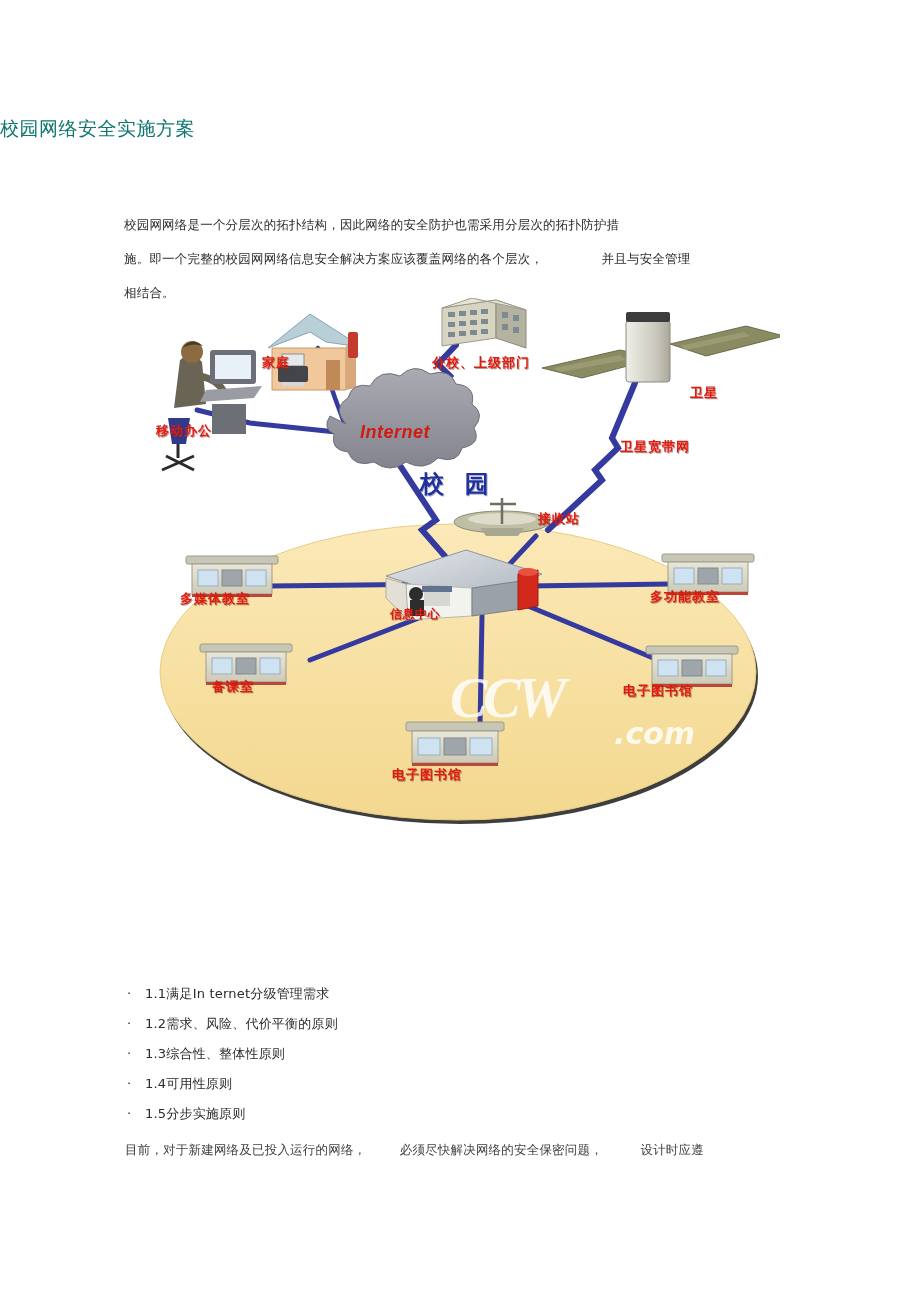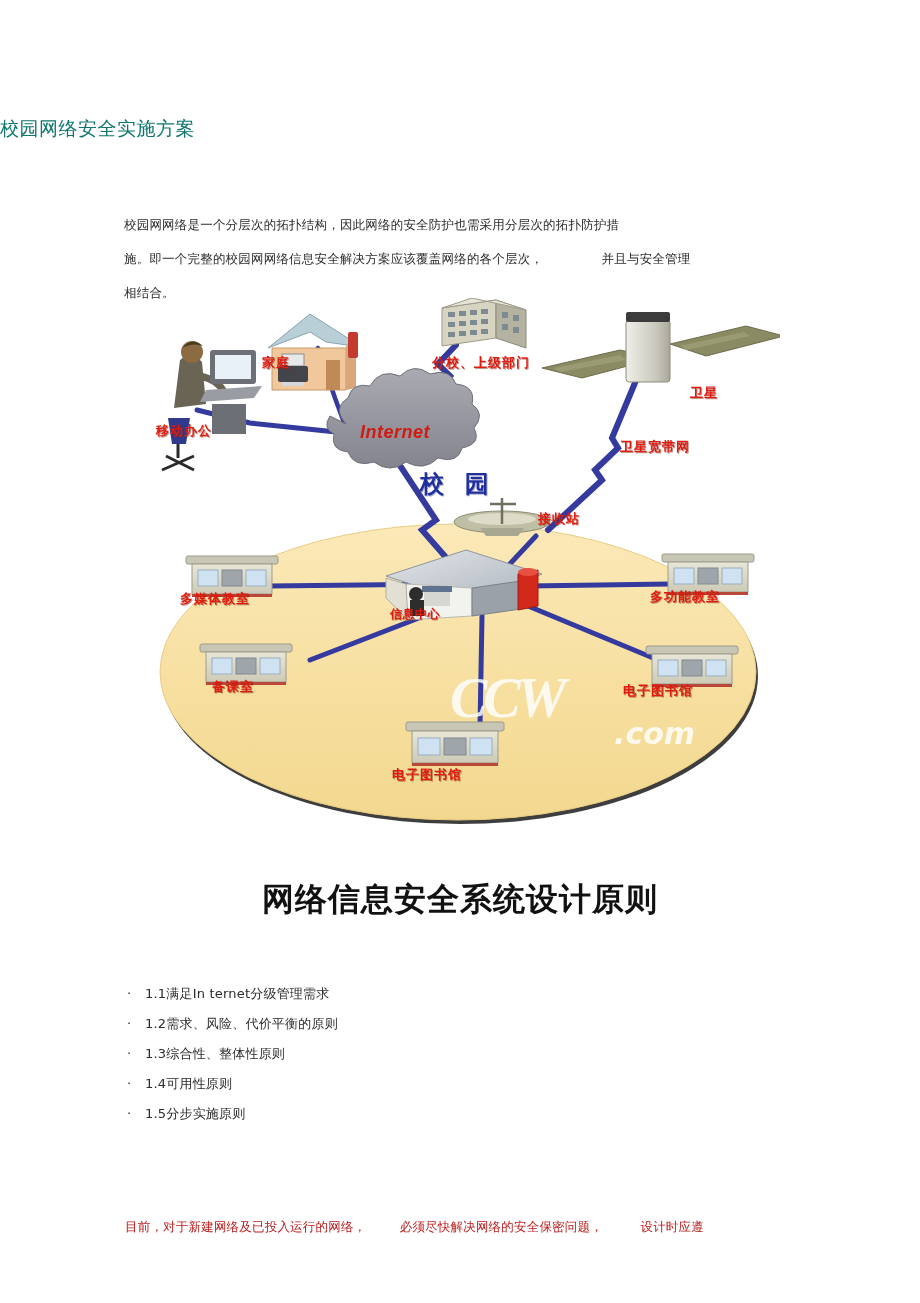--- a/index.html
+++ b/index.html
@@ -78,26 +78,26 @@
     text-align: left;
     font-size: 13px;
     line-height: 18px;
     color: #2b2b2b;
   }
   .bullet-text { line-height: 18px; letter-spacing: 0.2px; }
 
   .closing {
     position: absolute;
     left: 125px;
-    top: 1217px;
+    top: 1140px;
     width: 680px;
     font-size: 12.5px;
     line-height: 20px;
     white-space: pre;
-    color: #b91c1c;
+    color: #404040;
     letter-spacing: 0.2px;
   }
 
   
   .diagram {
     position: absolute;
     left: 150px;
     top: 298px;
     width: 630px;
     height: 530px;
@@ -370,21 +370,20 @@
 
     <div class="lbl" style="left:473px; top:384px;">电子图书馆</div>
 
     <div class="lbl" style="left:242px; top:468px;">电子图书馆</div>
 
     <div class="lbl blue" style="left:270px; top:170px;">校 园</div>
 
     <div class="lbl inet" style="left:210px; top:124px;">Internet</div>
   </div>
 
-  <div class="section-title">网络信息安全系统设计原则</div>
 
   <div class="bullets">
     <div class="bullet-row">
       <span class="bullet-dot">·</span>
       <span class="bullet-text">1.1满足In ternet分级管理需求</span>
     </div>
     <div class="bullet-row">
       <span class="bullet-dot">·</span>
       <span class="bullet-text">1.2需求、风险、代价平衡的原则</span>
     </div>

